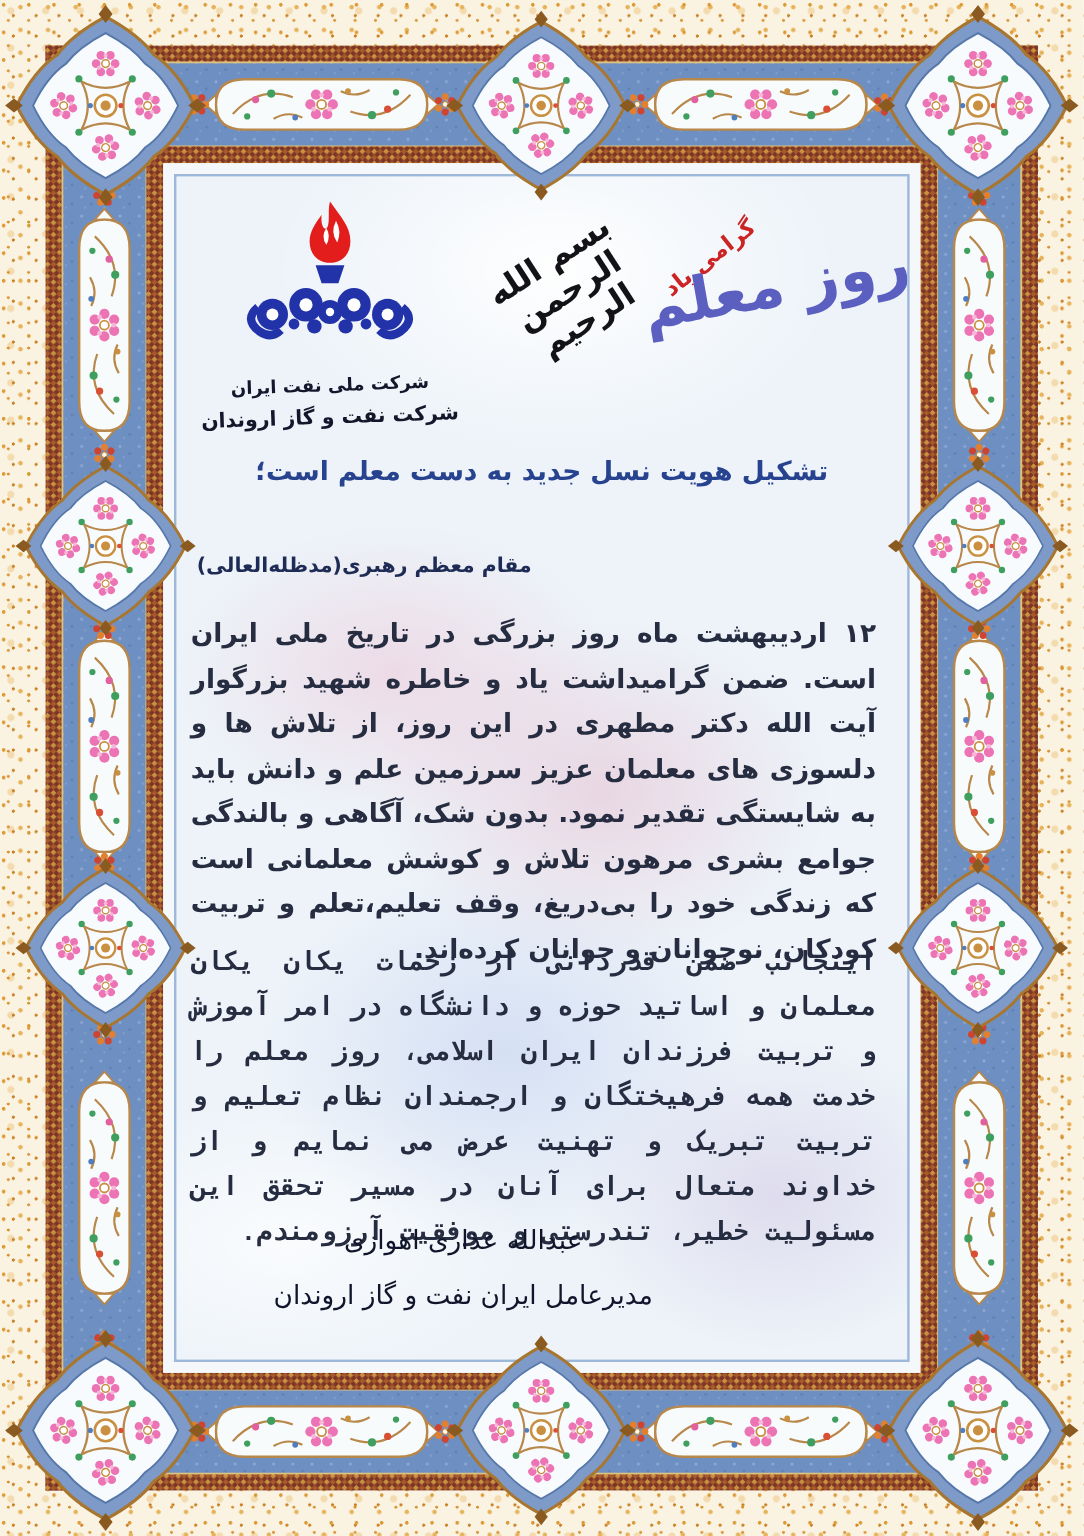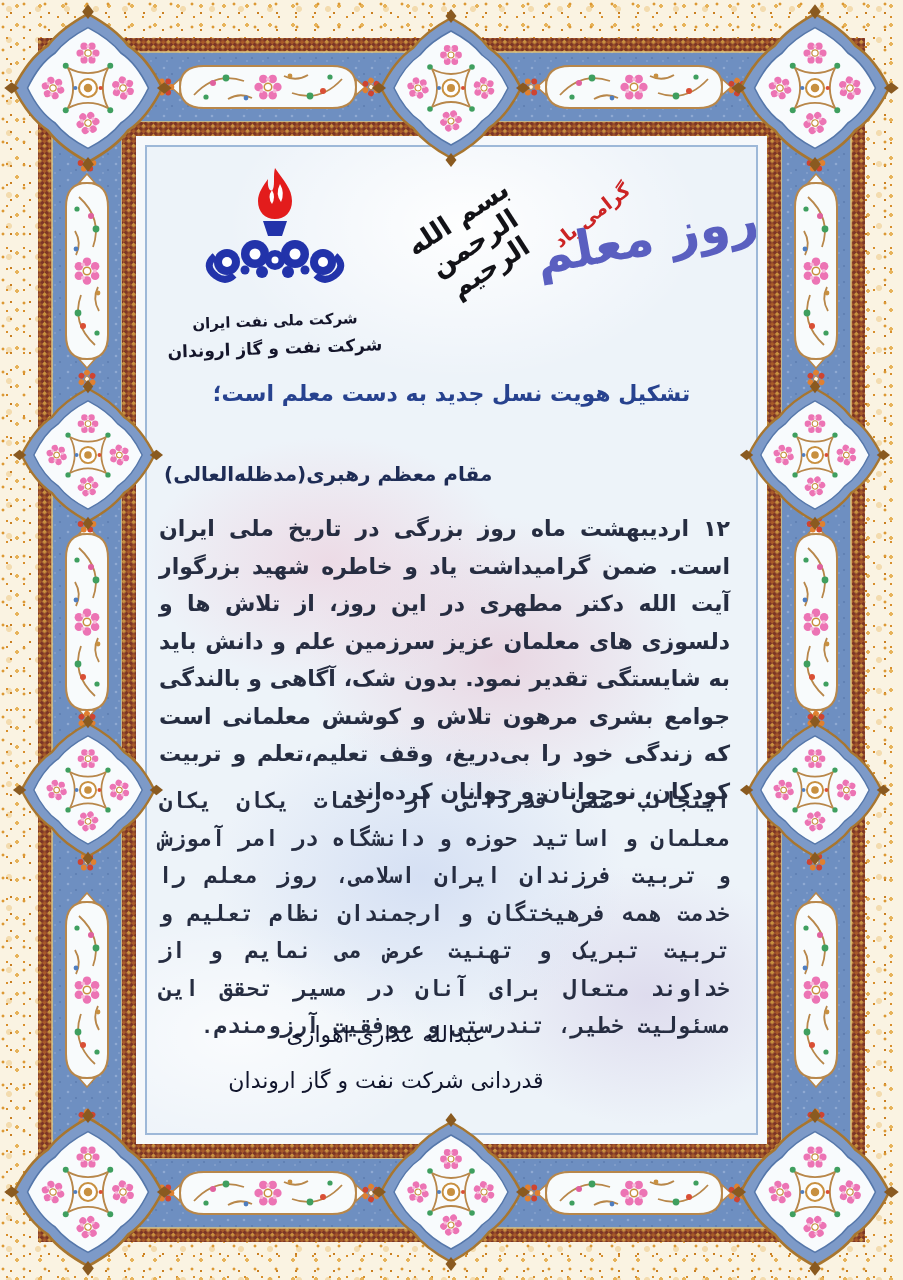--- a/index.html
+++ b/index.html
@@ -45,21 +45,21 @@
   }
   .greeting-sub{
     position:absolute;left:2px;top:36px;font-size:19px;font-weight:bold;
     color:#cc2424;transform:rotate(-38deg);white-space:nowrap;
   }
   .quote{
     position:absolute;left:0;top:228px;width:611px;padding:0 28px;
     text-align:center;font-size:22px;font-weight:bold;color:#27428f;line-height:40px;
   }
   .attribution{
-    position:absolute;left:18px;top:316px;font-size:20px;font-weight:600;color:#1e2c55;
+    position:absolute;left:18px;top:316px;font-size:17px;font-weight:600;color:#1e2c55;
     direction:rtl;
   }
   .para{
     position:absolute;left:13px;right:27px;
     font-size:22px;font-weight:bold;color:#262d41;line-height:37.5px;
     text-align:justify;text-align-last:right;
   }
   .para1{top:364px;}
   .para2{top:638px;font-family:Liberation Mono, monospace;}
   .signature{
@@ -120,21 +120,21 @@
     <div class="quote" dir="rtl">
       <div>تشکیل هویت نسل جدید به دست معلم است؛</div>
     </div>
     <div class="attribution">مقام معظم رهبری(مدظله‌العالی)</div>
 
     <div class="para para1" dir="rtl">۱۲ اردیبهشت ماه روز بزرگی در تاریخ ملی ایران است. ضمن گرامیداشت یاد و خاطره شهید بزرگوار آیت الله دکتر مطهری در این روز، از تلاش ها و دلسوزی های معلمان عزیز سرزمین علم و دانش باید به شایستگی تقدیر نمود. بدون شک، آگاهی و بالندگی جوامع بشری مرهون تلاش و کوشش معلمانی است که زندگی خود را بی‌دریغ، وقف تعلیم،تعلم و تربیت کودکان، نوجوانان و جوانان کرده‌اند.</div>
     <div class="para para2" dir="rtl">اینجانب ضمن قدردانی از زحمات یکان یکان معلمان و اساتید حوزه و دانشگاه در امر آموزش و تربیت فرزندان ایران اسلامی، روز معلم را خدمت همه فرهیختگان و ارجمندان نظام تعلیم و تربیت تبریک و تهنیت عرض می نمایم و از خداوند متعال برای آنان در مسیر تحقق این مسئولیت خطیر، تندرستی و موفقیت آرزومندم.</div>
 
     <div class="signature" dir="rtl">
       <div>عبدالله عذاری اهوازی</div>
-      <div>قدردانی شرکت نفت و گاز اروندان</div>
+      <div>مدیرعامل ایران نفت و گاز اروندان</div>
     </div>
   </div>
 
   <svg class="border-svg" width="903" height="1280" viewBox="0 0 903 1280">
     <defs>
       <pattern id="chain" width="7" height="7" patternUnits="userSpaceOnUse" patternTransform="rotate(45)">
         <rect width="7" height="7" fill="#7c3526"></rect>
         <rect width="3.5" height="3.5" fill="#c9913f"></rect>
         <rect x="3.5" y="3.5" width="3.5" height="3.5" fill="#a85a2a"></rect>
       </pattern>

